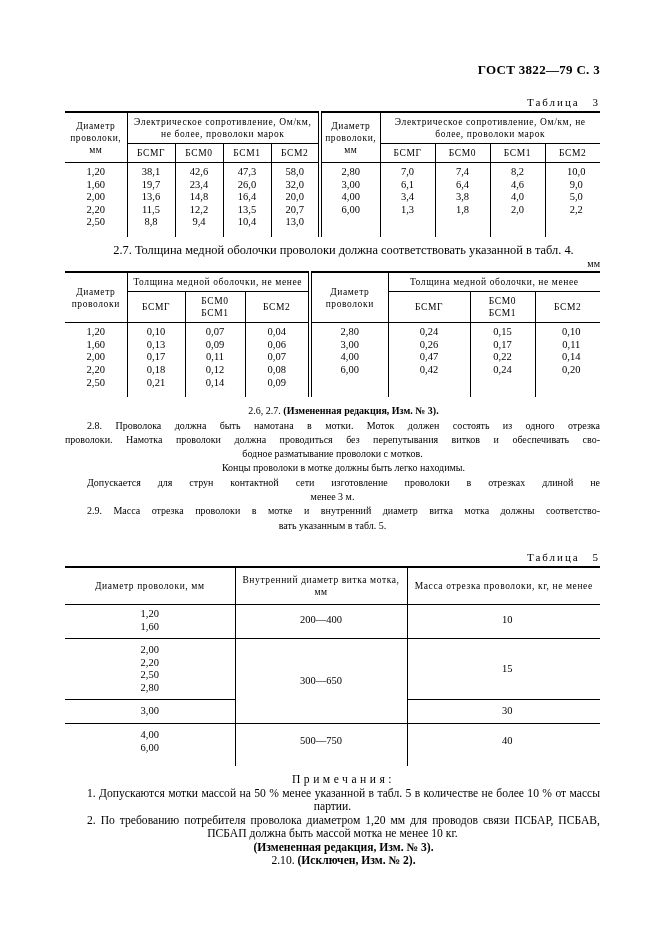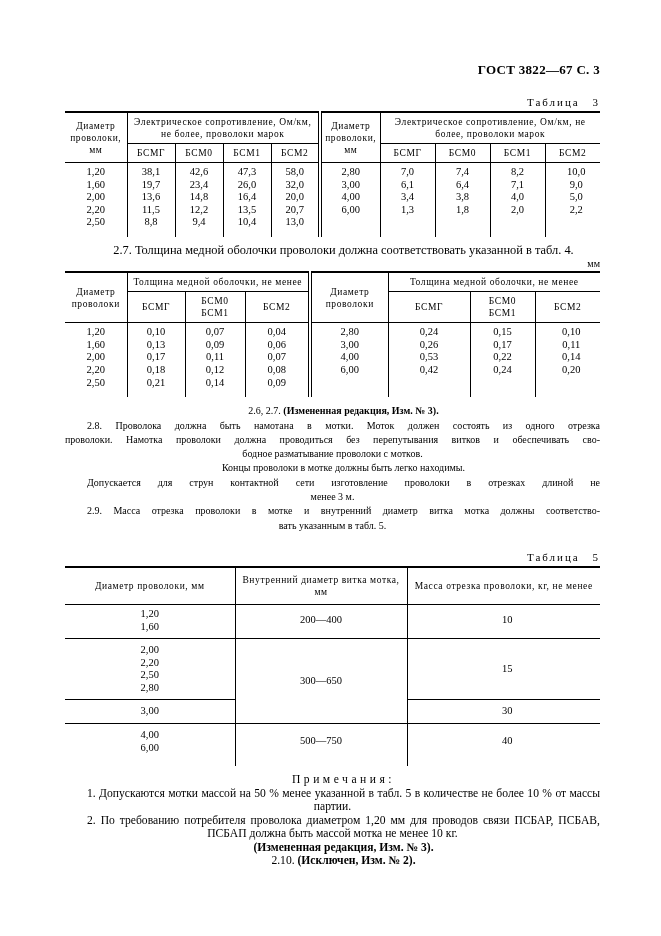--- a/index.html
+++ b/index.html
@@ -52,21 +52,21 @@
   .b { font-weight:bold; }
   .sp { letter-spacing:3.5px; }
 
   .sect-27 { margin-top:6px; font-size:12.4px; line-height:14.3px; }
 </style>
 </head>
 <body>
 
 <div class="page">
 
-  <div class="doc-header">ГОСТ 3822—67 С. 3</div>
+  <div class="doc-header">ГОСТ 3822—79 С. 3</div>
 
   <div class="tbl-caption">Таблица 3</div>
 
   <table class="gtab t3">
     <colgroup>
       <col style="width:62px">
         <col style="width:48px">
         <col style="width:48px">
         <col style="width:48px">
         <col style="width:49px">
@@ -109,21 +109,21 @@
         </tr>
         <tr>
           <td>1,60</td>
           <td>19,7</td>
           <td>23,4</td>
           <td>26,0</td>
           <td>32,0</td>
           <td>3,00</td>
           <td>6,1</td>
           <td>6,4</td>
-          <td>7,1</td>
+          <td>4,6</td>
           <td>9,0</td>
         </tr>
         <tr>
           <td>2,00</td>
           <td>13,6</td>
           <td>14,8</td>
           <td>16,4</td>
           <td>20,0</td>
           <td>4,00</td>
           <td>3,4</td>
@@ -213,21 +213,21 @@
           <td>0,26</td>
           <td>0,17</td>
           <td>0,11</td>
         </tr>
         <tr>
           <td>2,00</td>
           <td>0,17</td>
           <td>0,11</td>
           <td>0,07</td>
           <td>4,00</td>
-          <td>0,53</td>
+          <td>0,47</td>
           <td>0,22</td>
           <td>0,14</td>
         </tr>
         <tr>
           <td>2,20</td>
           <td>0,18</td>
           <td>0,12</td>
           <td>0,08</td>
           <td>6,00</td>
           <td>0,42</td>

